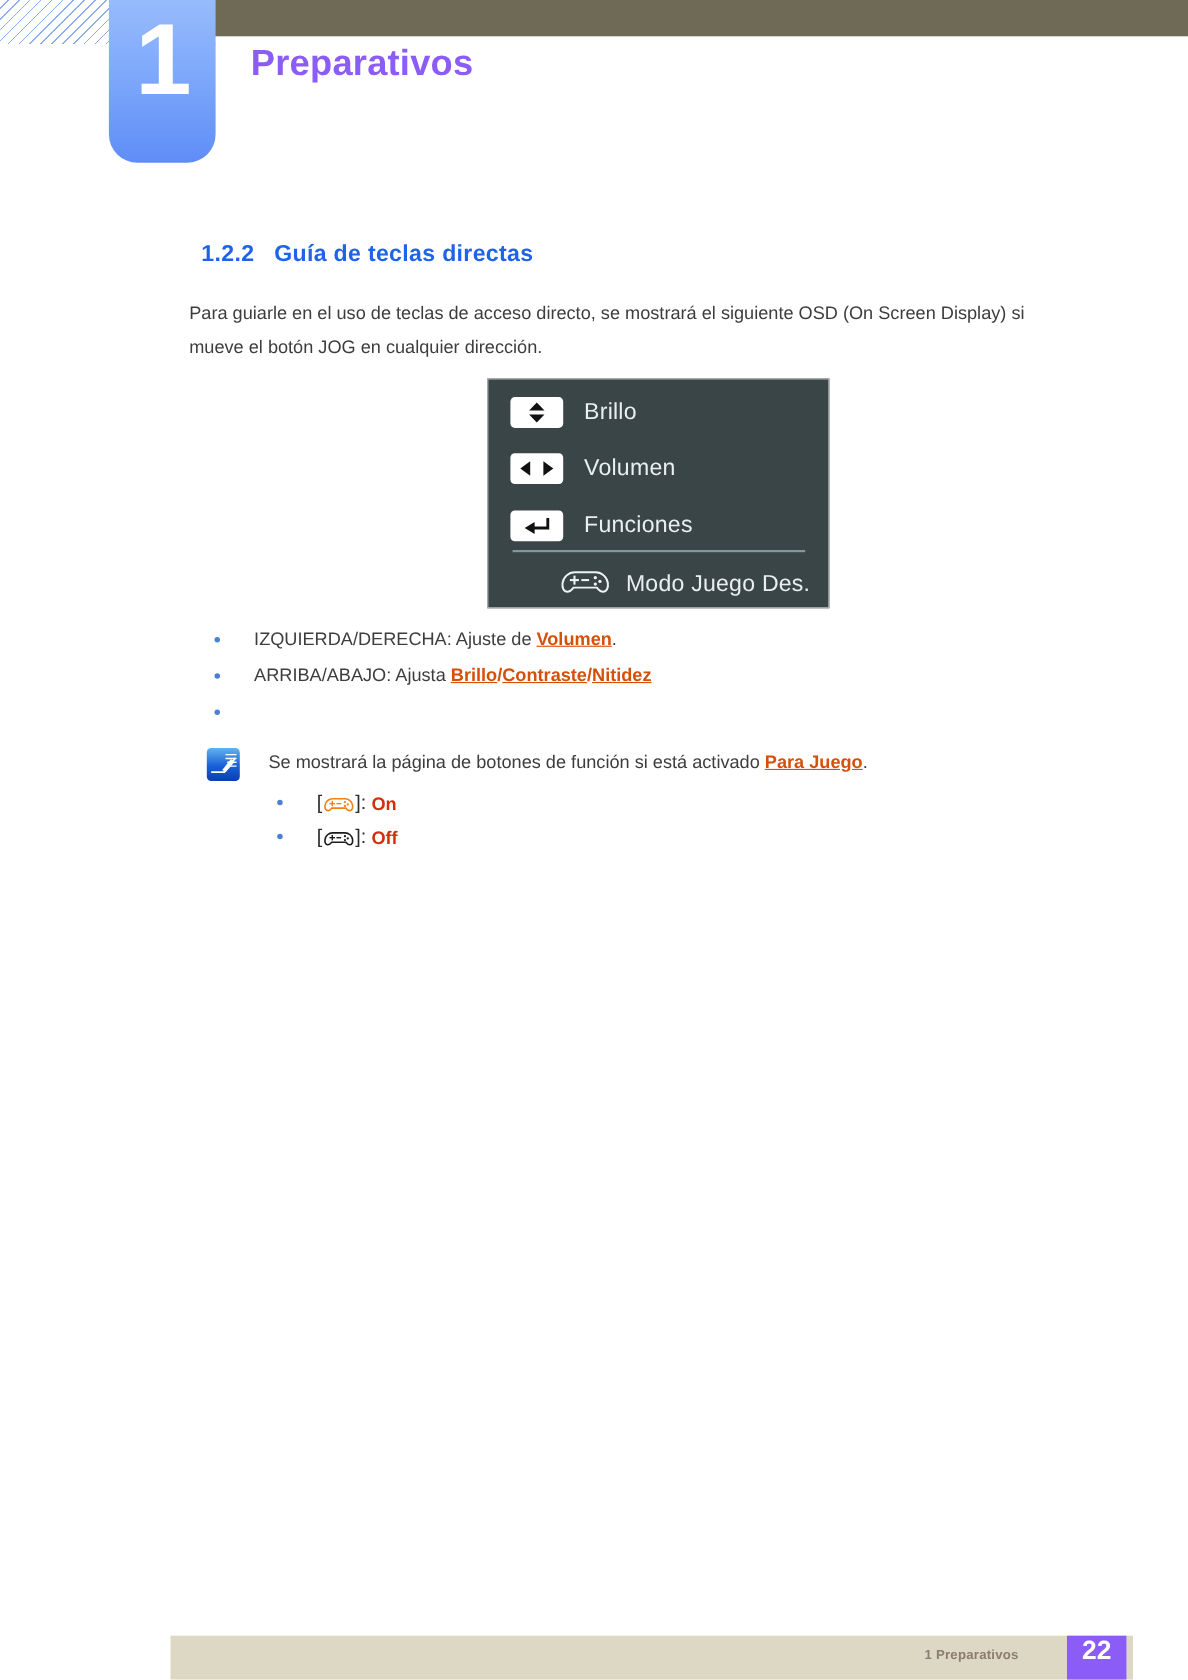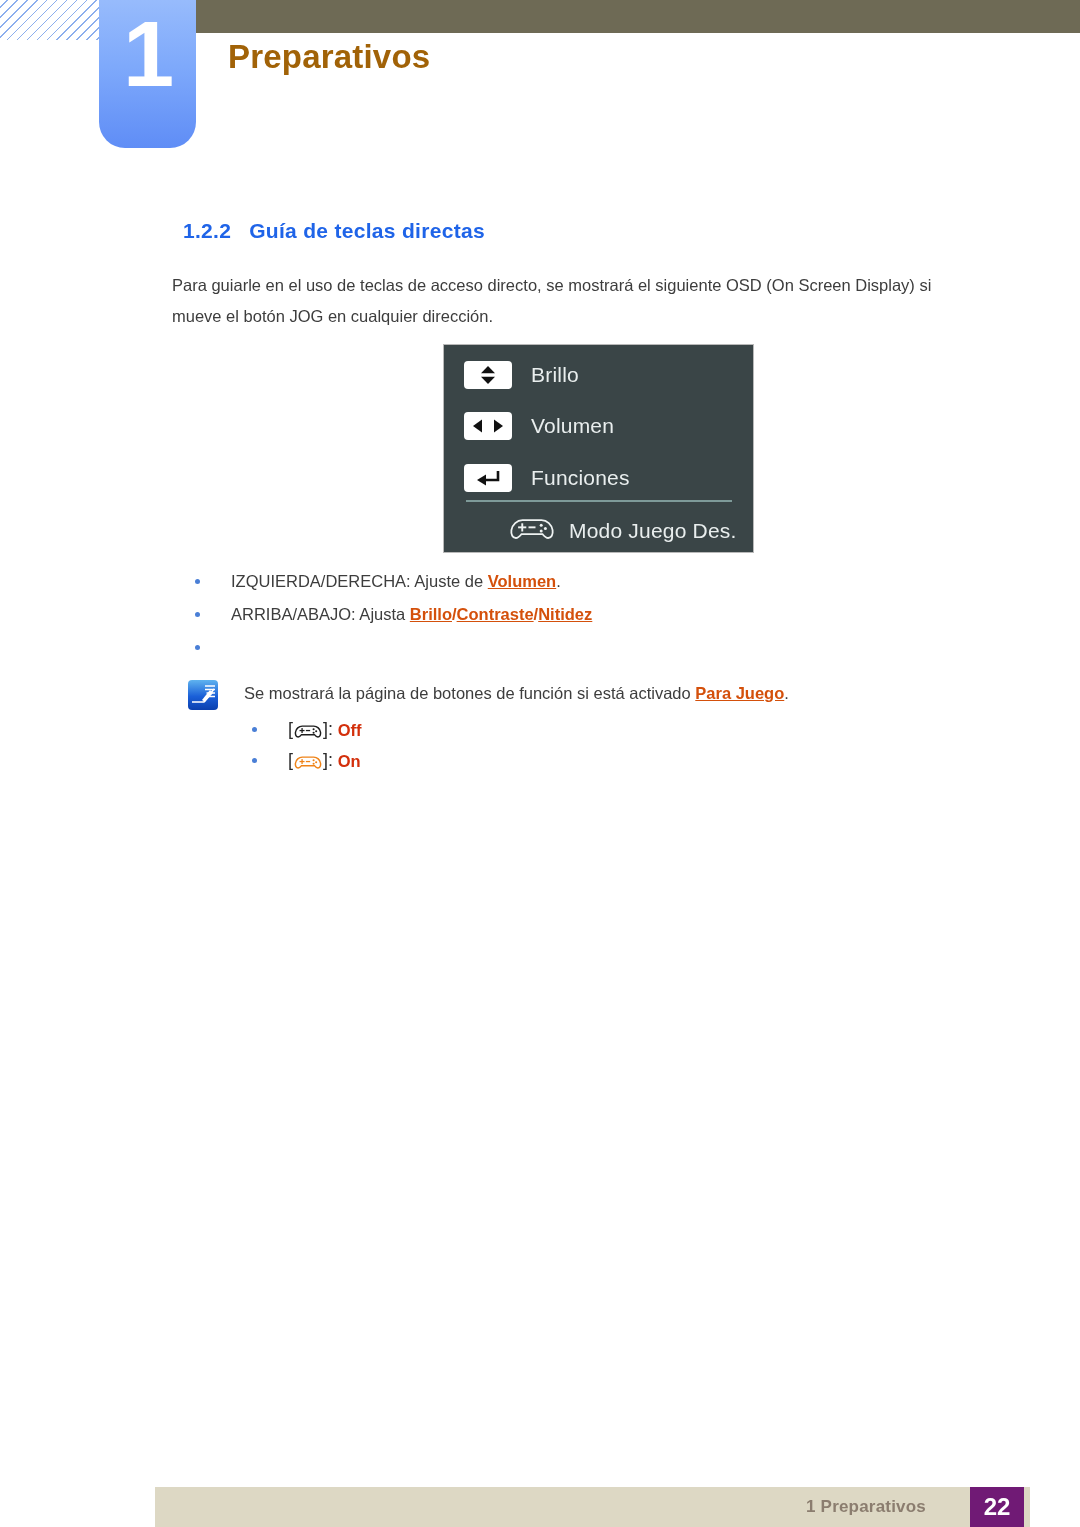--- a/index.html
+++ b/index.html
@@ -58,21 +58,21 @@
     text-align: center;
     color: #ffffff;
     font-size: 92px;
     font-weight: bold;
     line-height: 1;
     letter-spacing: -2px;
   }
   #chapter-title {
     position: absolute;
     left: 228px; top: 38px;
-    color: #a16207;
+    color: #8b5cf6;
     font-size: 33px;
     font-weight: bold;
     letter-spacing: 0.2px;
   }
 
   
   #content {
     position: absolute;
     left: 0; top: 0;
     width: 1080px;
@@ -231,32 +231,31 @@
     position: absolute;
     left: 155px; top: 1487px;
     width: 875px;
     height: 40px;
     background: #ddd8c4;
   }
   #footer-label {
     position: absolute;
     right: 104px; top: 10px;
     color: #8b7d6f;
-    font-size: 17px;
+    font-size: 12px;
     font-weight: bold;
     letter-spacing: 0.2px;
   }
   #footer-page-box {
     position: absolute;
     left: 815px; top: 0;
     width: 54px;
     height: 40px;
-    background: #701a75;
+    background: #8b5cf6;
     display: flex;
-    align-items: center;
     justify-content: center;
   }
   #footer-page-number {
     color: #ffffff;
     font-size: 24px;
     font-weight: bold;
   }
 </style>
 </head>
 <body>
@@ -356,42 +355,42 @@
     </div>
 
     <div id="note-text">
       <span>Se mostrará la página de botones de función si está activado </span><span class="hl">Para Juego</span><span>.</span>
     </div>
 
     <div id="note-sublist">
 
       <div class="note-bullet">
         <span class="bullet-dot"></span><span class="bracket">[</span><span class="inline-gamepad"><svg width="28" height="17" viewBox="0 0 46 26">
+          <path d="M13.5 4.2 C8 4.2 3.2 8.5 2.4 14.2 C1.8 18.6 3.6 22 6.8 22 C9.2 22 10.8 20.2 12.4 18.2 L33.6 18.2 C35.2 20.2 36.8 22 39.2 22 C42.4 22 44.2 18.6 43.6 14.2 C42.8 8.5 38 4.2 32.5 4.2 Z" fill="none" stroke="#ef8318" stroke-width="2.4"></path>
+          <rect x="9.1" y="10.4" width="8.2" height="2.1" fill="#ef8318"></rect>
+          <rect x="12.2" y="7.3" width="2.1" height="8.2" fill="#ef8318"></rect>
+          <rect x="19.5" y="10.4" width="7" height="2.1" fill="#ef8318"></rect>
+          <circle cx="32.2" cy="9.2" r="1.7" fill="#ef8318"></circle>
+          <circle cx="36.4" cy="12.6" r="1.7" fill="#ef8318"></circle>
+          <circle cx="32.2" cy="15.0" r="1.7" fill="#ef8318"></circle>
+        </svg></span><span class="bracket">]:</span> <span class="state-text">On</span>
+      </div>
+
+      <div class="note-bullet">
+        <span class="bullet-dot"></span><span class="bracket">[</span><span class="inline-gamepad"><svg width="28" height="17" viewBox="0 0 46 26">
           <path d="M13.5 4.2 C8 4.2 3.2 8.5 2.4 14.2 C1.8 18.6 3.6 22 6.8 22 C9.2 22 10.8 20.2 12.4 18.2 L33.6 18.2 C35.2 20.2 36.8 22 39.2 22 C42.4 22 44.2 18.6 43.6 14.2 C42.8 8.5 38 4.2 32.5 4.2 Z" fill="none" stroke="#1d1d1d" stroke-width="2.4"></path>
           <rect x="9.1" y="10.4" width="8.2" height="2.1" fill="#1d1d1d"></rect>
           <rect x="12.2" y="7.3" width="2.1" height="8.2" fill="#1d1d1d"></rect>
           <rect x="19.5" y="10.4" width="7" height="2.1" fill="#1d1d1d"></rect>
           <circle cx="32.2" cy="9.2" r="1.7" fill="#1d1d1d"></circle>
           <circle cx="36.4" cy="12.6" r="1.7" fill="#1d1d1d"></circle>
           <circle cx="32.2" cy="15.0" r="1.7" fill="#1d1d1d"></circle>
         </svg></span><span class="bracket">]:</span> <span class="state-text">Off</span>
       </div>
 
-      <div class="note-bullet">
-        <span class="bullet-dot"></span><span class="bracket">[</span><span class="inline-gamepad"><svg width="28" height="17" viewBox="0 0 46 26">
-          <path d="M13.5 4.2 C8 4.2 3.2 8.5 2.4 14.2 C1.8 18.6 3.6 22 6.8 22 C9.2 22 10.8 20.2 12.4 18.2 L33.6 18.2 C35.2 20.2 36.8 22 39.2 22 C42.4 22 44.2 18.6 43.6 14.2 C42.8 8.5 38 4.2 32.5 4.2 Z" fill="none" stroke="#ef8318" stroke-width="2.4"></path>
-          <rect x="9.1" y="10.4" width="8.2" height="2.1" fill="#ef8318"></rect>
-          <rect x="12.2" y="7.3" width="2.1" height="8.2" fill="#ef8318"></rect>
-          <rect x="19.5" y="10.4" width="7" height="2.1" fill="#ef8318"></rect>
-          <circle cx="32.2" cy="9.2" r="1.7" fill="#ef8318"></circle>
-          <circle cx="36.4" cy="12.6" r="1.7" fill="#ef8318"></circle>
-          <circle cx="32.2" cy="15.0" r="1.7" fill="#ef8318"></circle>
-        </svg></span><span class="bracket">]:</span> <span class="state-text">On</span>
-      </div>
-
     </div>
   </div>
 
 </div>
 
 <div id="page-footer">
   <div id="footer-label">1 Preparativos</div>
   <div id="footer-page-box">
     <span id="footer-page-number">22</span>
   </div>

